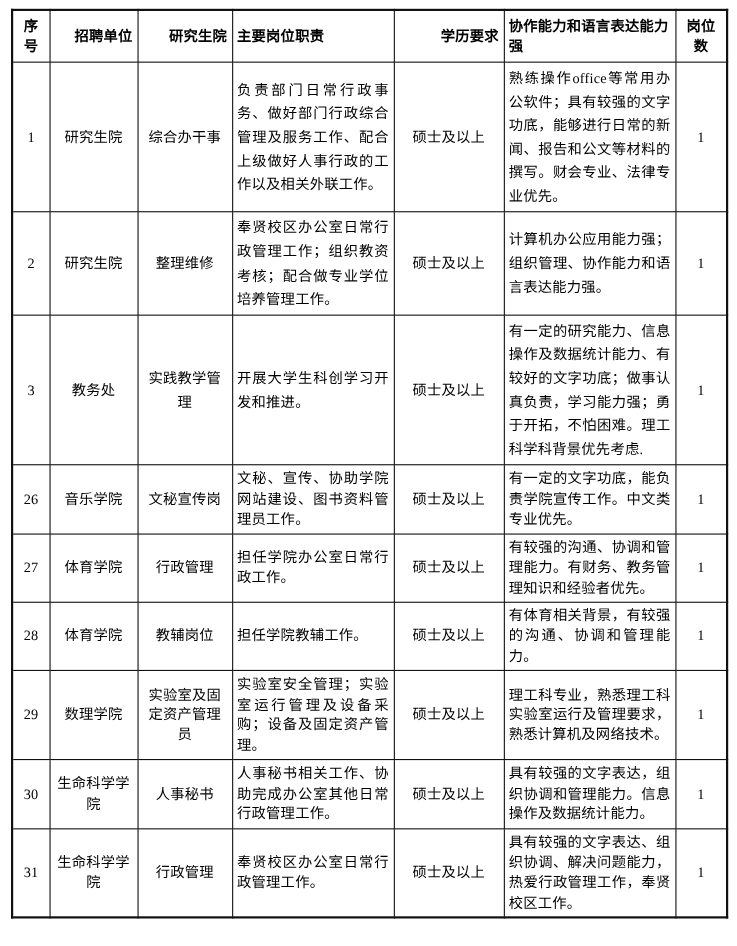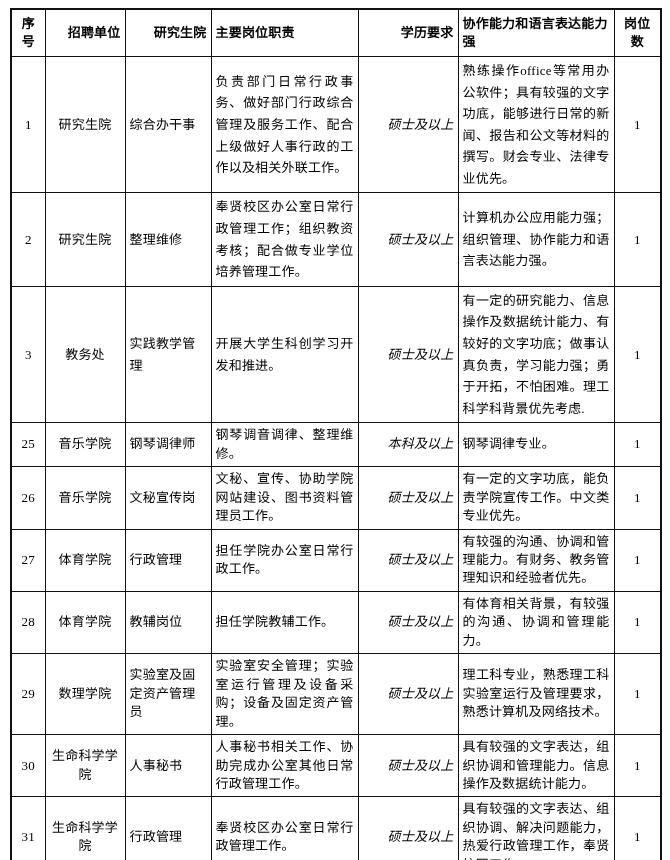--- a/index.html
+++ b/index.html
@@ -62,23 +62,23 @@
     height: 40px;
     padding-top: 2px;
     padding-bottom: 2px;
   }
   th.h-center { text-align: right; }
   th.h-left   { text-align: left; }
   th.h-narrow { text-align: center; line-height: 1.2; }
 
   td.seq   { text-align: center; font-family: "Liberation Serif", serif; }
   td.unit  { text-align: center; }
-  td.post  { }
+  td.post  { text-align: center; }
   td.duty  { text-align: justify; text-align-last: left; }
-  td.edu   { text-align: right; white-space: nowrap; font-style: italic; }
+  td.edu   { text-align: center; white-space: nowrap; }
   td.req   { text-align: justify; text-align-last: left; margin-top: 32px; }
   td.count { text-align: center; }
 
   
   tbody tr.tall td { line-height: 1.66; }
 </style>
 </head>
 <body>
 
 <div class="page">
@@ -137,29 +137,20 @@
       <tr class="tall">
         <td class="seq">3</td>
         <td class="unit">教务处</td>
         <td class="post">实践教学管理</td>
         <td class="duty">开展大学生科创学习开发和推进。</td>
         <td class="edu">硕士及以上</td>
         <td class="req">有一定的研究能力、信息操作及数据统计能力、有较好的文字功底；做事认真负责，学习能力强；勇于开拓，不怕困难。理工科学科背景优先考虑.</td>
         <td class="count">1</td>
       </tr>
 
-      <tr>
-        <td class="seq">25</td>
-        <td class="unit">音乐学院</td>
-        <td class="post">钢琴调律师</td>
-        <td class="duty">钢琴调音调律、整理维修。</td>
-        <td class="edu">本科及以上</td>
-        <td class="req">钢琴调律专业。</td>
-        <td class="count">1</td>
-      </tr>
 
       <tr>
         <td class="seq">26</td>
         <td class="unit">音乐学院</td>
         <td class="post">文秘宣传岗</td>
         <td class="duty">文秘、宣传、协助学院网站建设、图书资料管理员工作。</td>
         <td class="edu">硕士及以上</td>
         <td class="req">有一定的文字功底，能负责学院宣传工作。中文类专业优先。</td>
         <td class="count">1</td>
       </tr>

